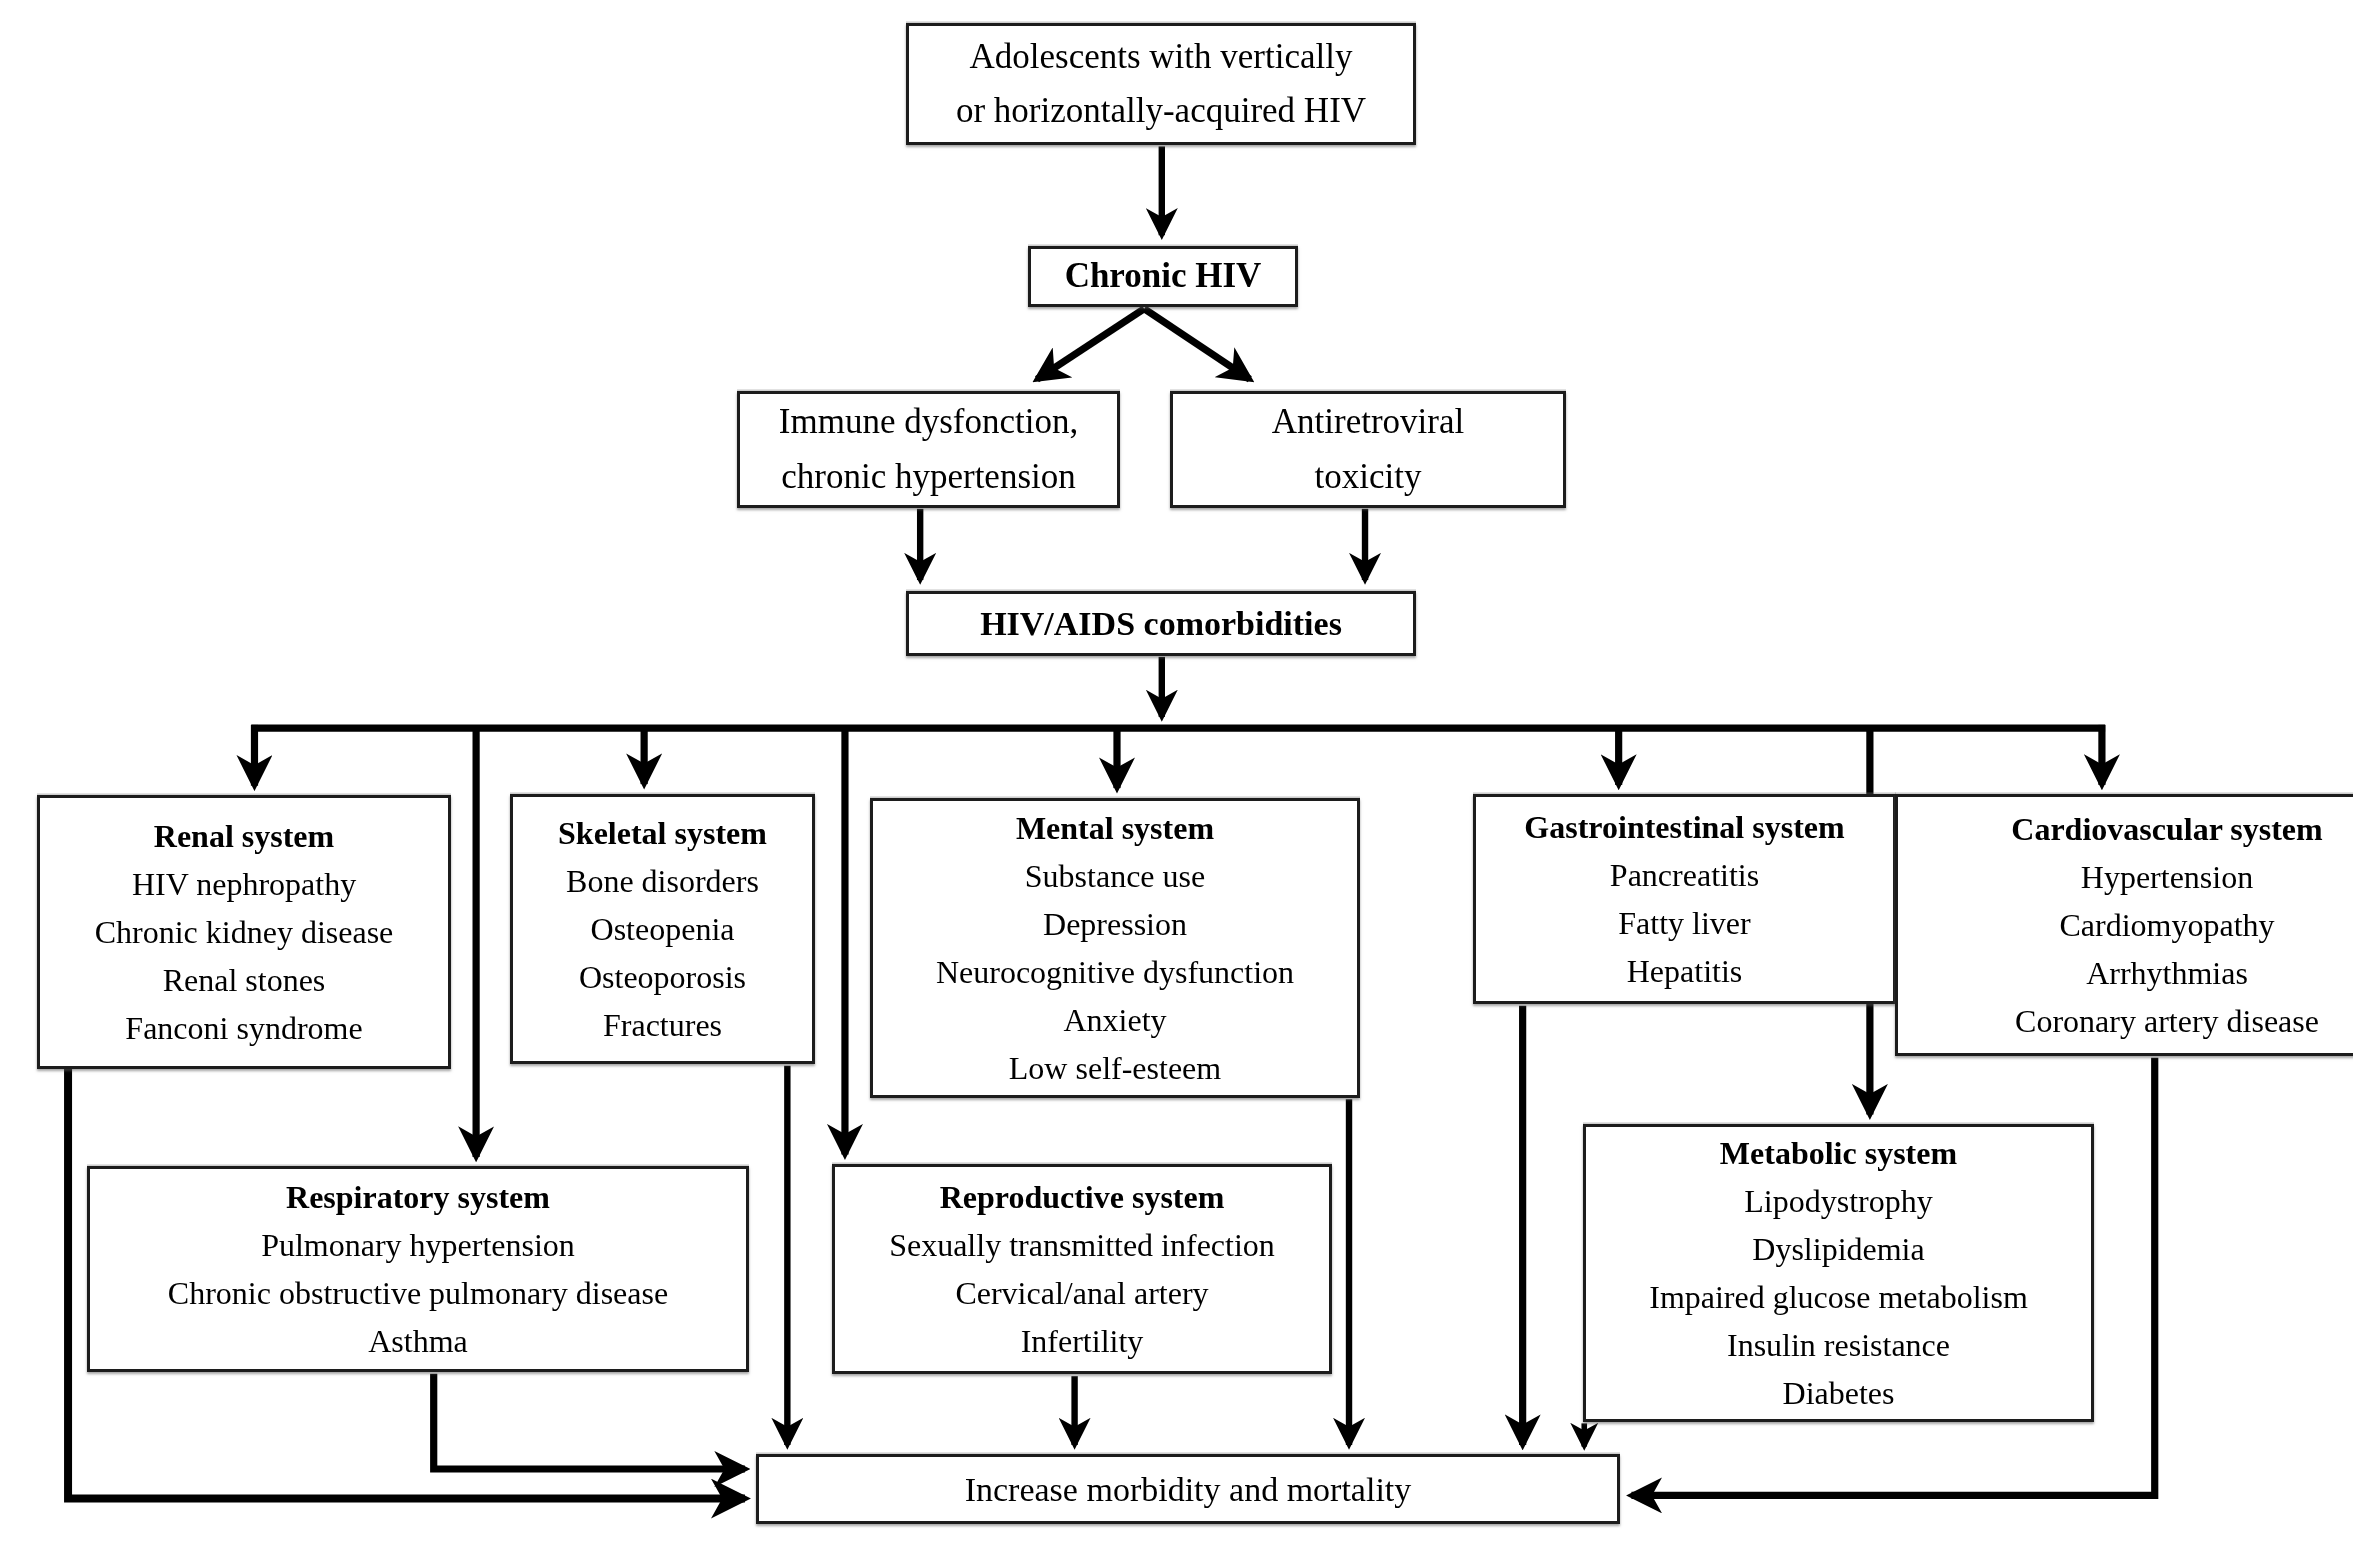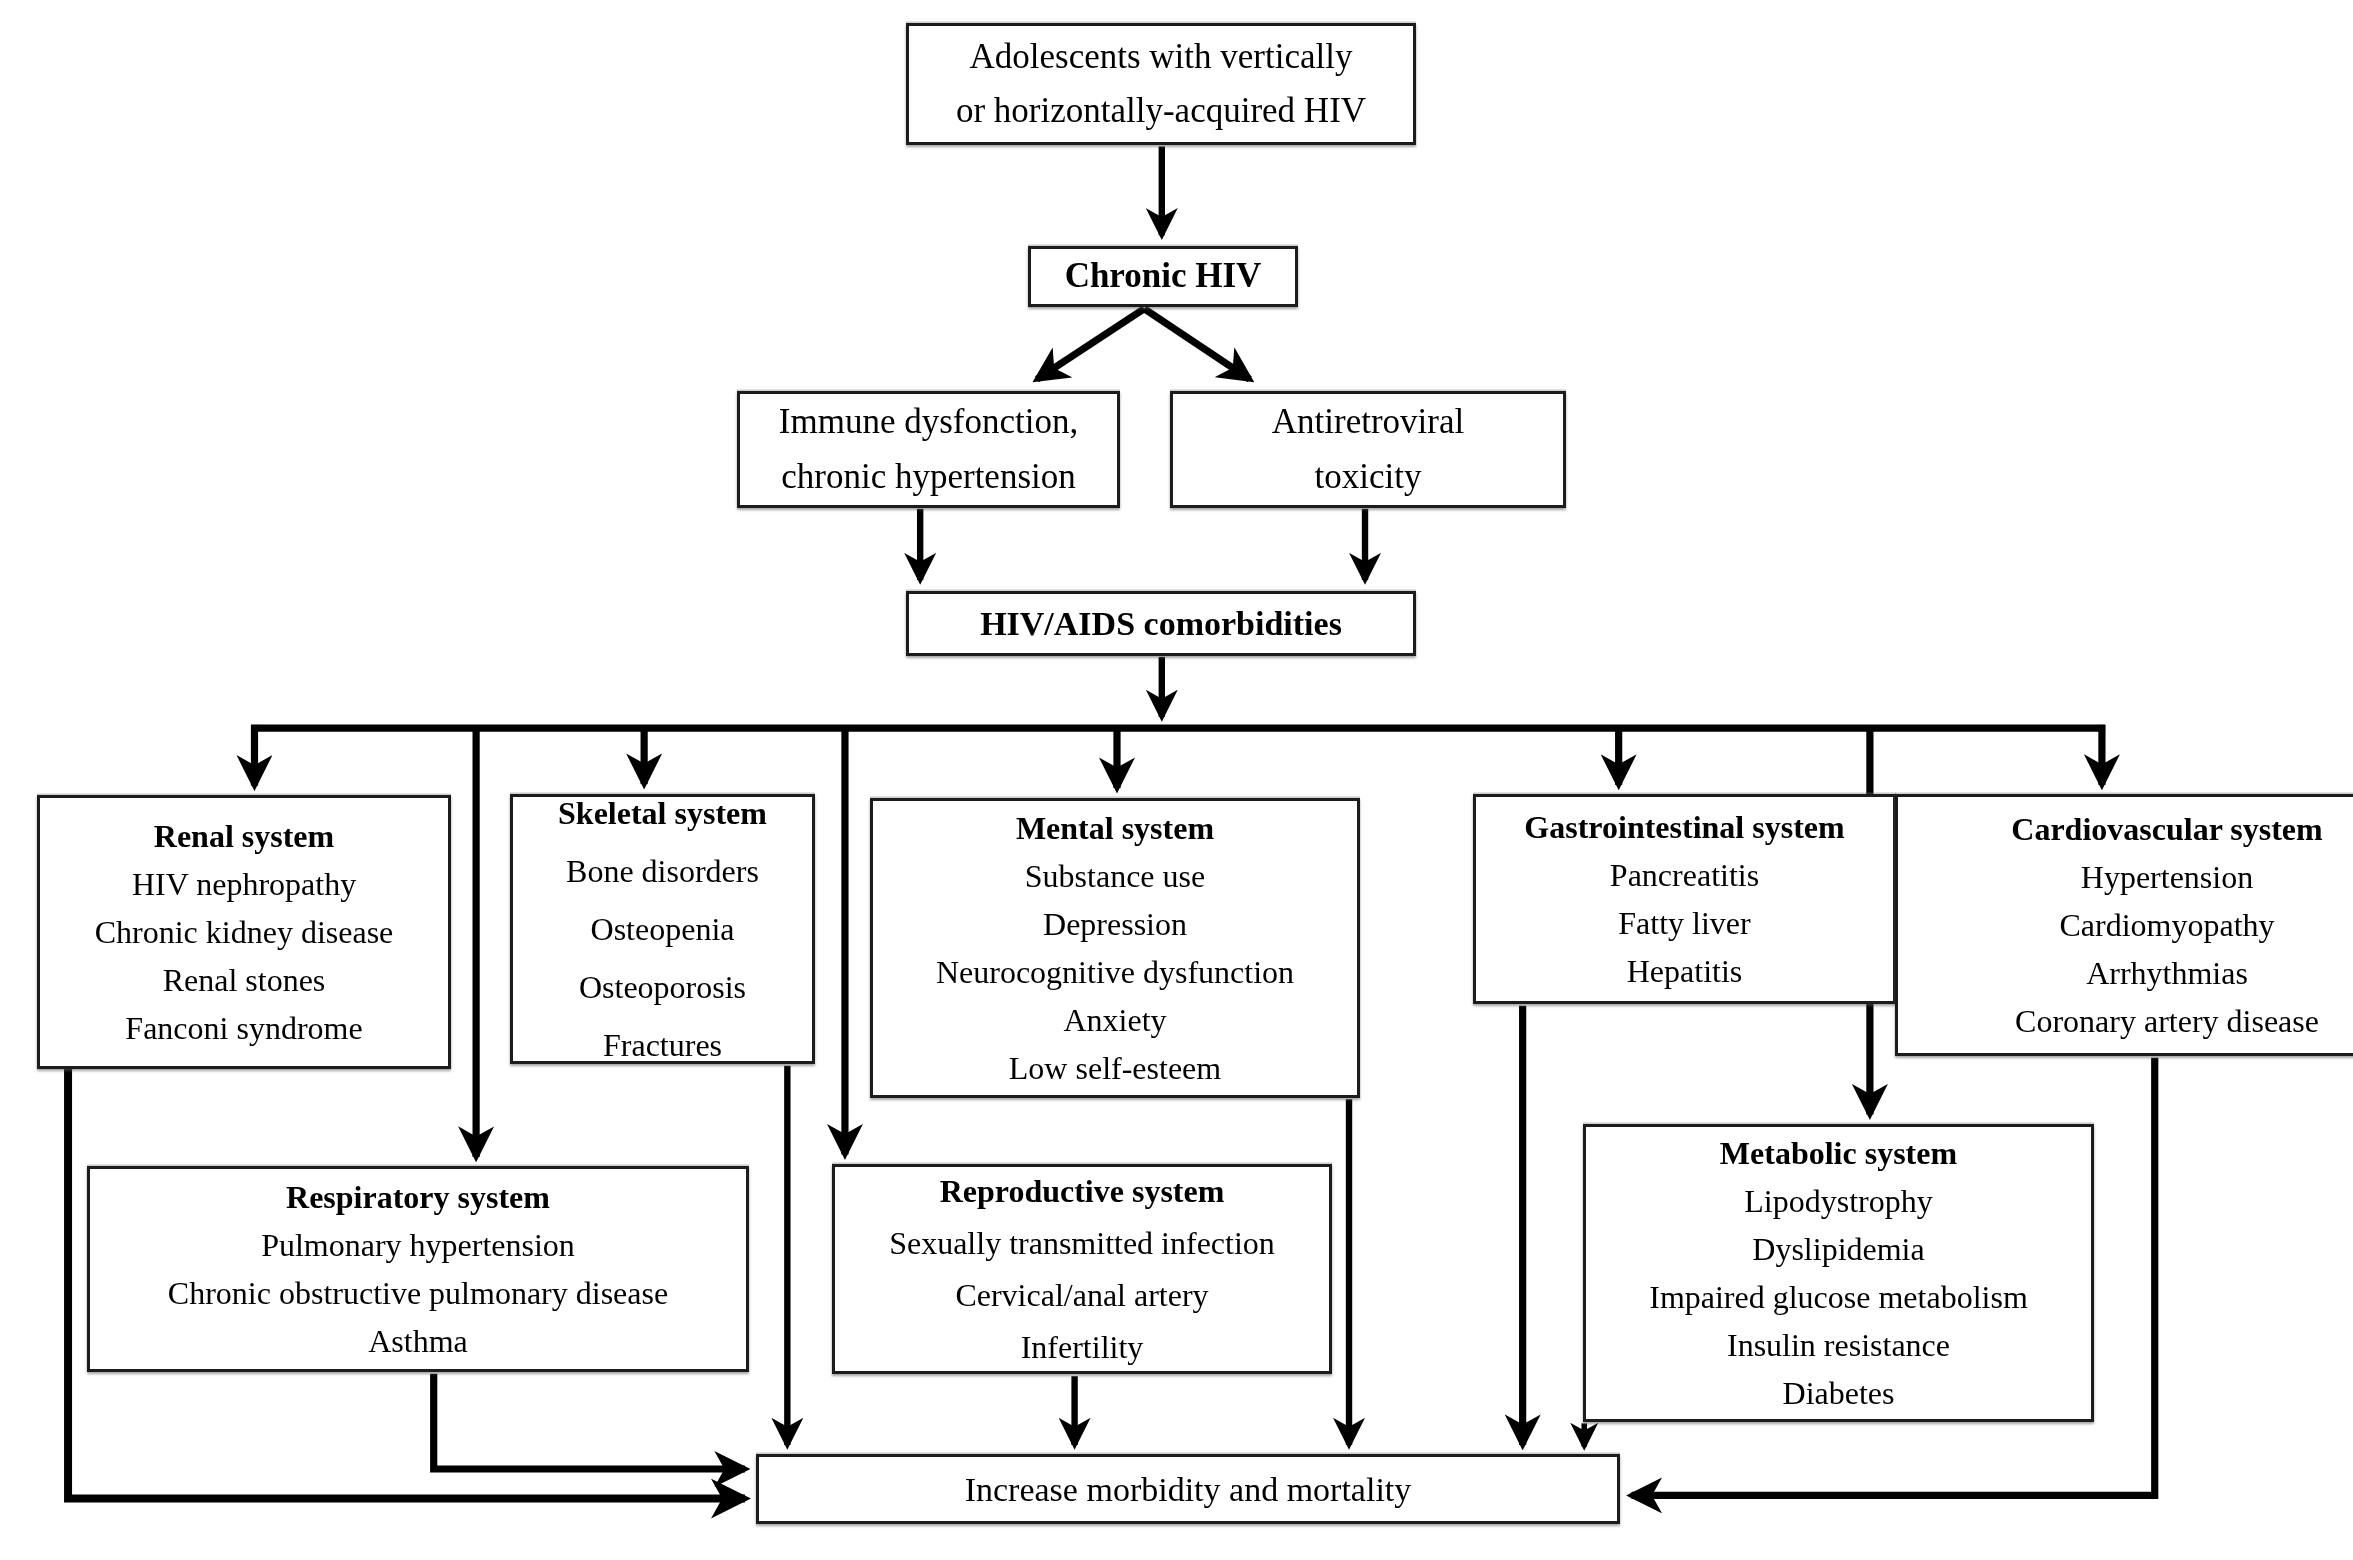--- a/index.html
+++ b/index.html
@@ -108,21 +108,21 @@
   </div>
 
   <div class="box" style="left:37px; top:795px; width:414px; height:274px;">
     <div class="t">Renal system</div>
     <div class="i">HIV nephropathy</div>
     <div class="i">Chronic kidney disease</div>
     <div class="i">Renal stones</div>
     <div class="i">Fanconi syndrome</div>
   </div>
 
-  <div class="box" style="left:510px; top:794px; width:305px; height:270px;gap:10px;">
+  <div class="box" style="left:510px; top:794px; width:305px; height:270px;">
     <div class="t">Skeletal system</div>
     <div class="i">Bone disorders</div>
     <div class="i">Osteopenia</div>
     <div class="i">Osteoporosis</div>
     <div class="i">Fractures</div>
   </div>
 
   <div class="box" style="left:870px; top:798px; width:490px; height:300px;">
     <div class="t">Mental system</div>
     <div class="i">Substance use</div>
@@ -147,21 +147,21 @@
     <div class="i">Coronary artery disease</div>
   </div>
 
   <div class="box" style="left:87px; top:1166px; width:662px; height:206px;">
     <div class="t">Respiratory system</div>
     <div class="i">Pulmonary hypertension</div>
     <div class="i">Chronic obstructive pulmonary disease</div>
     <div class="i">Asthma</div>
   </div>
 
-  <div class="box" style="left:832px; top:1164px; width:500px; height:210px;justify-content:space-between;">
+  <div class="box" style="left:832px; top:1164px; width:500px; height:210px;">
     <div class="t">Reproductive system</div>
     <div class="i">Sexually transmitted infection</div>
     <div class="i">Cervical/anal artery</div>
     <div class="i">Infertility</div>
   </div>
 
   <div class="box" style="left:1583px; top:1124px; width:511px; height:298px;">
     <div class="t">Metabolic system</div>
     <div class="i">Lipodystrophy</div>
     <div class="i">Dyslipidemia</div>

